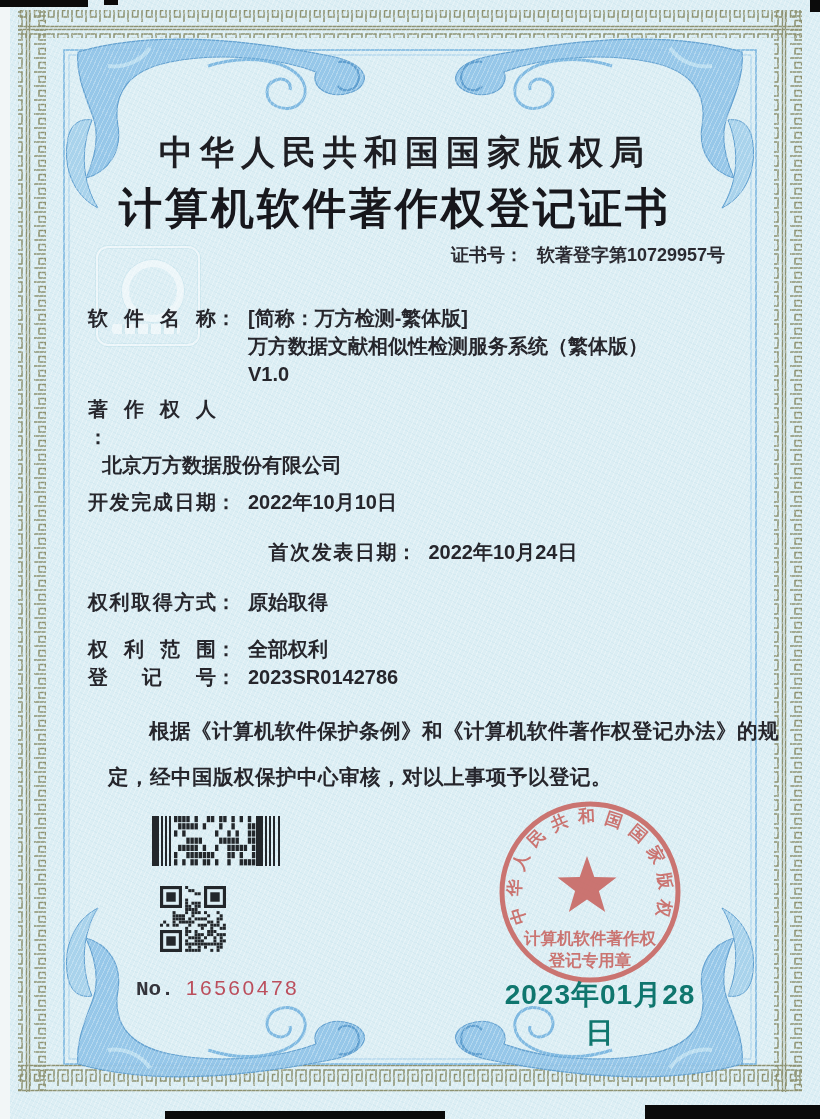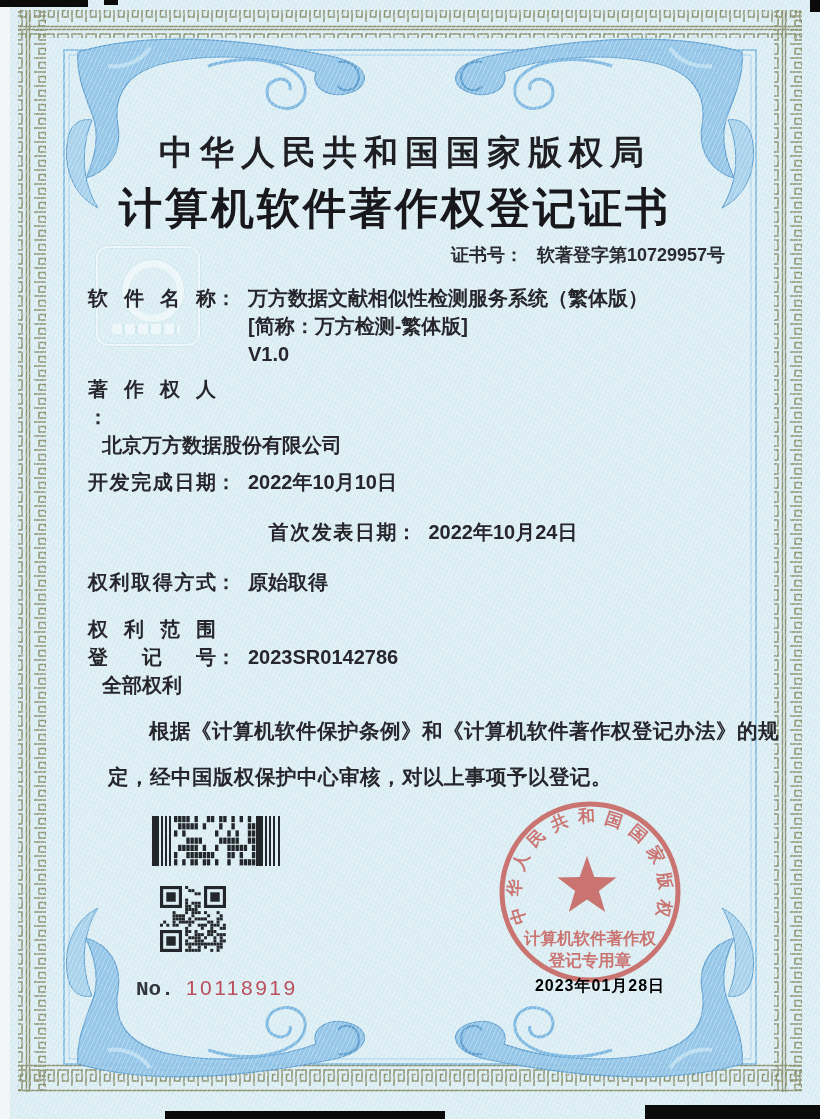--- a/index.html
+++ b/index.html
@@ -30,21 +30,21 @@
     font-size:43px;font-weight:900;letter-spacing:3px;color:#17171c;
   }
   .cert-no{
     position:absolute;top:243px;right:95px;
     font-size:18px;font-weight:700;color:#2a2a31;
   }
   .cert-no .val{margin-left:14px;}
 
   
   .row{position:absolute;left:88px;width:670px;display:flex;align-items:flex-start;
-       font-size:20px;font-weight:700;line-height:28px;color:#26262c;}
+       font-size:20px;font-weight:700;line-height:28px;color:#26262c;margin-top:20px;}
   .row .lbl{display:inline-block;width:128px;text-align:justify;text-align-last:justify;}
   .row .colon{display:inline-block;width:18px;}
   .row .val{margin-left:14px;}
   .row .val div{margin:0;}
 
   .statement{
     position:absolute;left:72px;top:708px;width:678px;
     font-size:20.5px;font-weight:700;line-height:46px;letter-spacing:.5px;
     text-indent:2em;color:#26262c;margin-left:36px;
   }
@@ -52,21 +52,21 @@
   
   .barcode{position:absolute;left:152px;top:816px;width:130px;height:50px;}
   .qrcode{position:absolute;left:160px;top:886px;width:66px;height:66px;}
 
   
   .serial{position:absolute;left:136px;top:976px;font-size:21px;}
   .serial .no{font-family:Liberation Mono, monospace;color:#34343b;font-weight:700;}
   .serial .num{color:#bb4e5c;letter-spacing:2.5px;margin-left:12px;font-weight:400;}
   .issue-date{
     position:absolute;left:495px;top:976px;width:210px;text-align:center;
-    font-size:16px;font-weight:700;letter-spacing:1px;color:#000000;
+    font-size:28px;font-weight:700;letter-spacing:1px;color:#0f766e;
   }
 
   
   .seal{position:absolute;left:490px;top:792px;width:210px;height:210px;opacity:.92;}
 
   
   .emboss{
     position:absolute;left:96px;top:246px;width:100px;height:96px;
     border:2px solid rgba(255,255,255,.85);border-radius:12px;
     box-shadow:0 0 0 1px rgba(150,200,215,.35), inset 0 0 0 1px rgba(150,200,215,.3);
@@ -135,22 +135,22 @@
   <div class="issuer">中华人民共和国国家版权局</div>
   <div class="cert-title">计算机软件著作权登记证书</div>
   <div class="cert-no">
     <span>证书号：</span><span class="val">软著登字第10729957号</span>
   </div>
 
   <div class="row" style="top:284px;">
     <span class="lbl">软件名称</span>
       <span class="colon">：</span>
     <span class="val">
+      <div>[简称：万方检测-繁体版]</div>
       <div>万方数据文献相似性检测服务系统（繁体版）</div>
-      <div>[简称：万方检测-繁体版]</div>
       <div>V1.0</div>
     </span>
   </div>
 
   <div class="row" style="top:375px;flex-direction:column;">
     <span class="lbl">著作权人</span>
       <span class="colon">：</span>
     <span class="val">北京万方数据股份有限公司</span>
   </div>
 
@@ -165,21 +165,21 @@
       <span class="colon">：</span>
     <span class="val">2022年10月24日</span>
   </div>
 
   <div class="row" style="top:568px;">
     <span class="lbl">权利取得方式</span>
       <span class="colon">：</span>
     <span class="val">原始取得</span>
   </div>
 
-  <div class="row" style="top:615px;flex-direction:column;">
+  <div class="row" style="top:615px;">
     <span class="lbl">权利范围</span>
       <span class="colon">：</span>
     <span class="val">全部权利</span>
   </div>
 
   <div class="row" style="top:643px;align-items:flex-end;">
     <span class="lbl">登记号</span>
       <span class="colon">：</span>
     <span class="val">2023SR0142786</span>
   </div>
@@ -416,17 +416,17 @@
     <circle cx="100" cy="100" r="88" fill="none" stroke="#c96a66" stroke-width="5"></circle>
     <polygon points="97,64 104.3,84.9 126.5,85.4 108.9,98.9 115.2,120.1 97,107.5 78.8,120.1 85.1,98.9 67.5,85.4 89.7,84.9" fill="#c96a66"></polygon>
     <text font-size="17" font-weight="700" fill="#c96a66" textLength="300" lengthAdjust="spacing" font-family="Liberation Sans, DejaVu Sans, sans-serif">
       <textPath href="#sealArc" startOffset="0">中华人民共和国国家版权局</textPath>
     </text>
     <text x="100" y="152" text-anchor="middle" font-size="16.5" font-weight="700" fill="#c96a66" font-family="Liberation Sans, DejaVu Sans, sans-serif">计算机软件著作权</text>
     <text x="100" y="174" text-anchor="middle" font-size="16.5" font-weight="700" fill="#c96a66" font-family="Liberation Sans, DejaVu Sans, sans-serif">登记专用章</text>
   </svg>
 
   <div class="serial">
-    <span class="no">No.</span><span class="num">10118919</span>
+    <span class="no">No.</span><span class="num">16560478</span>
   </div>
   <div class="issue-date">2023年01月28日</div>
 
 </div>
 
 </body></html>

